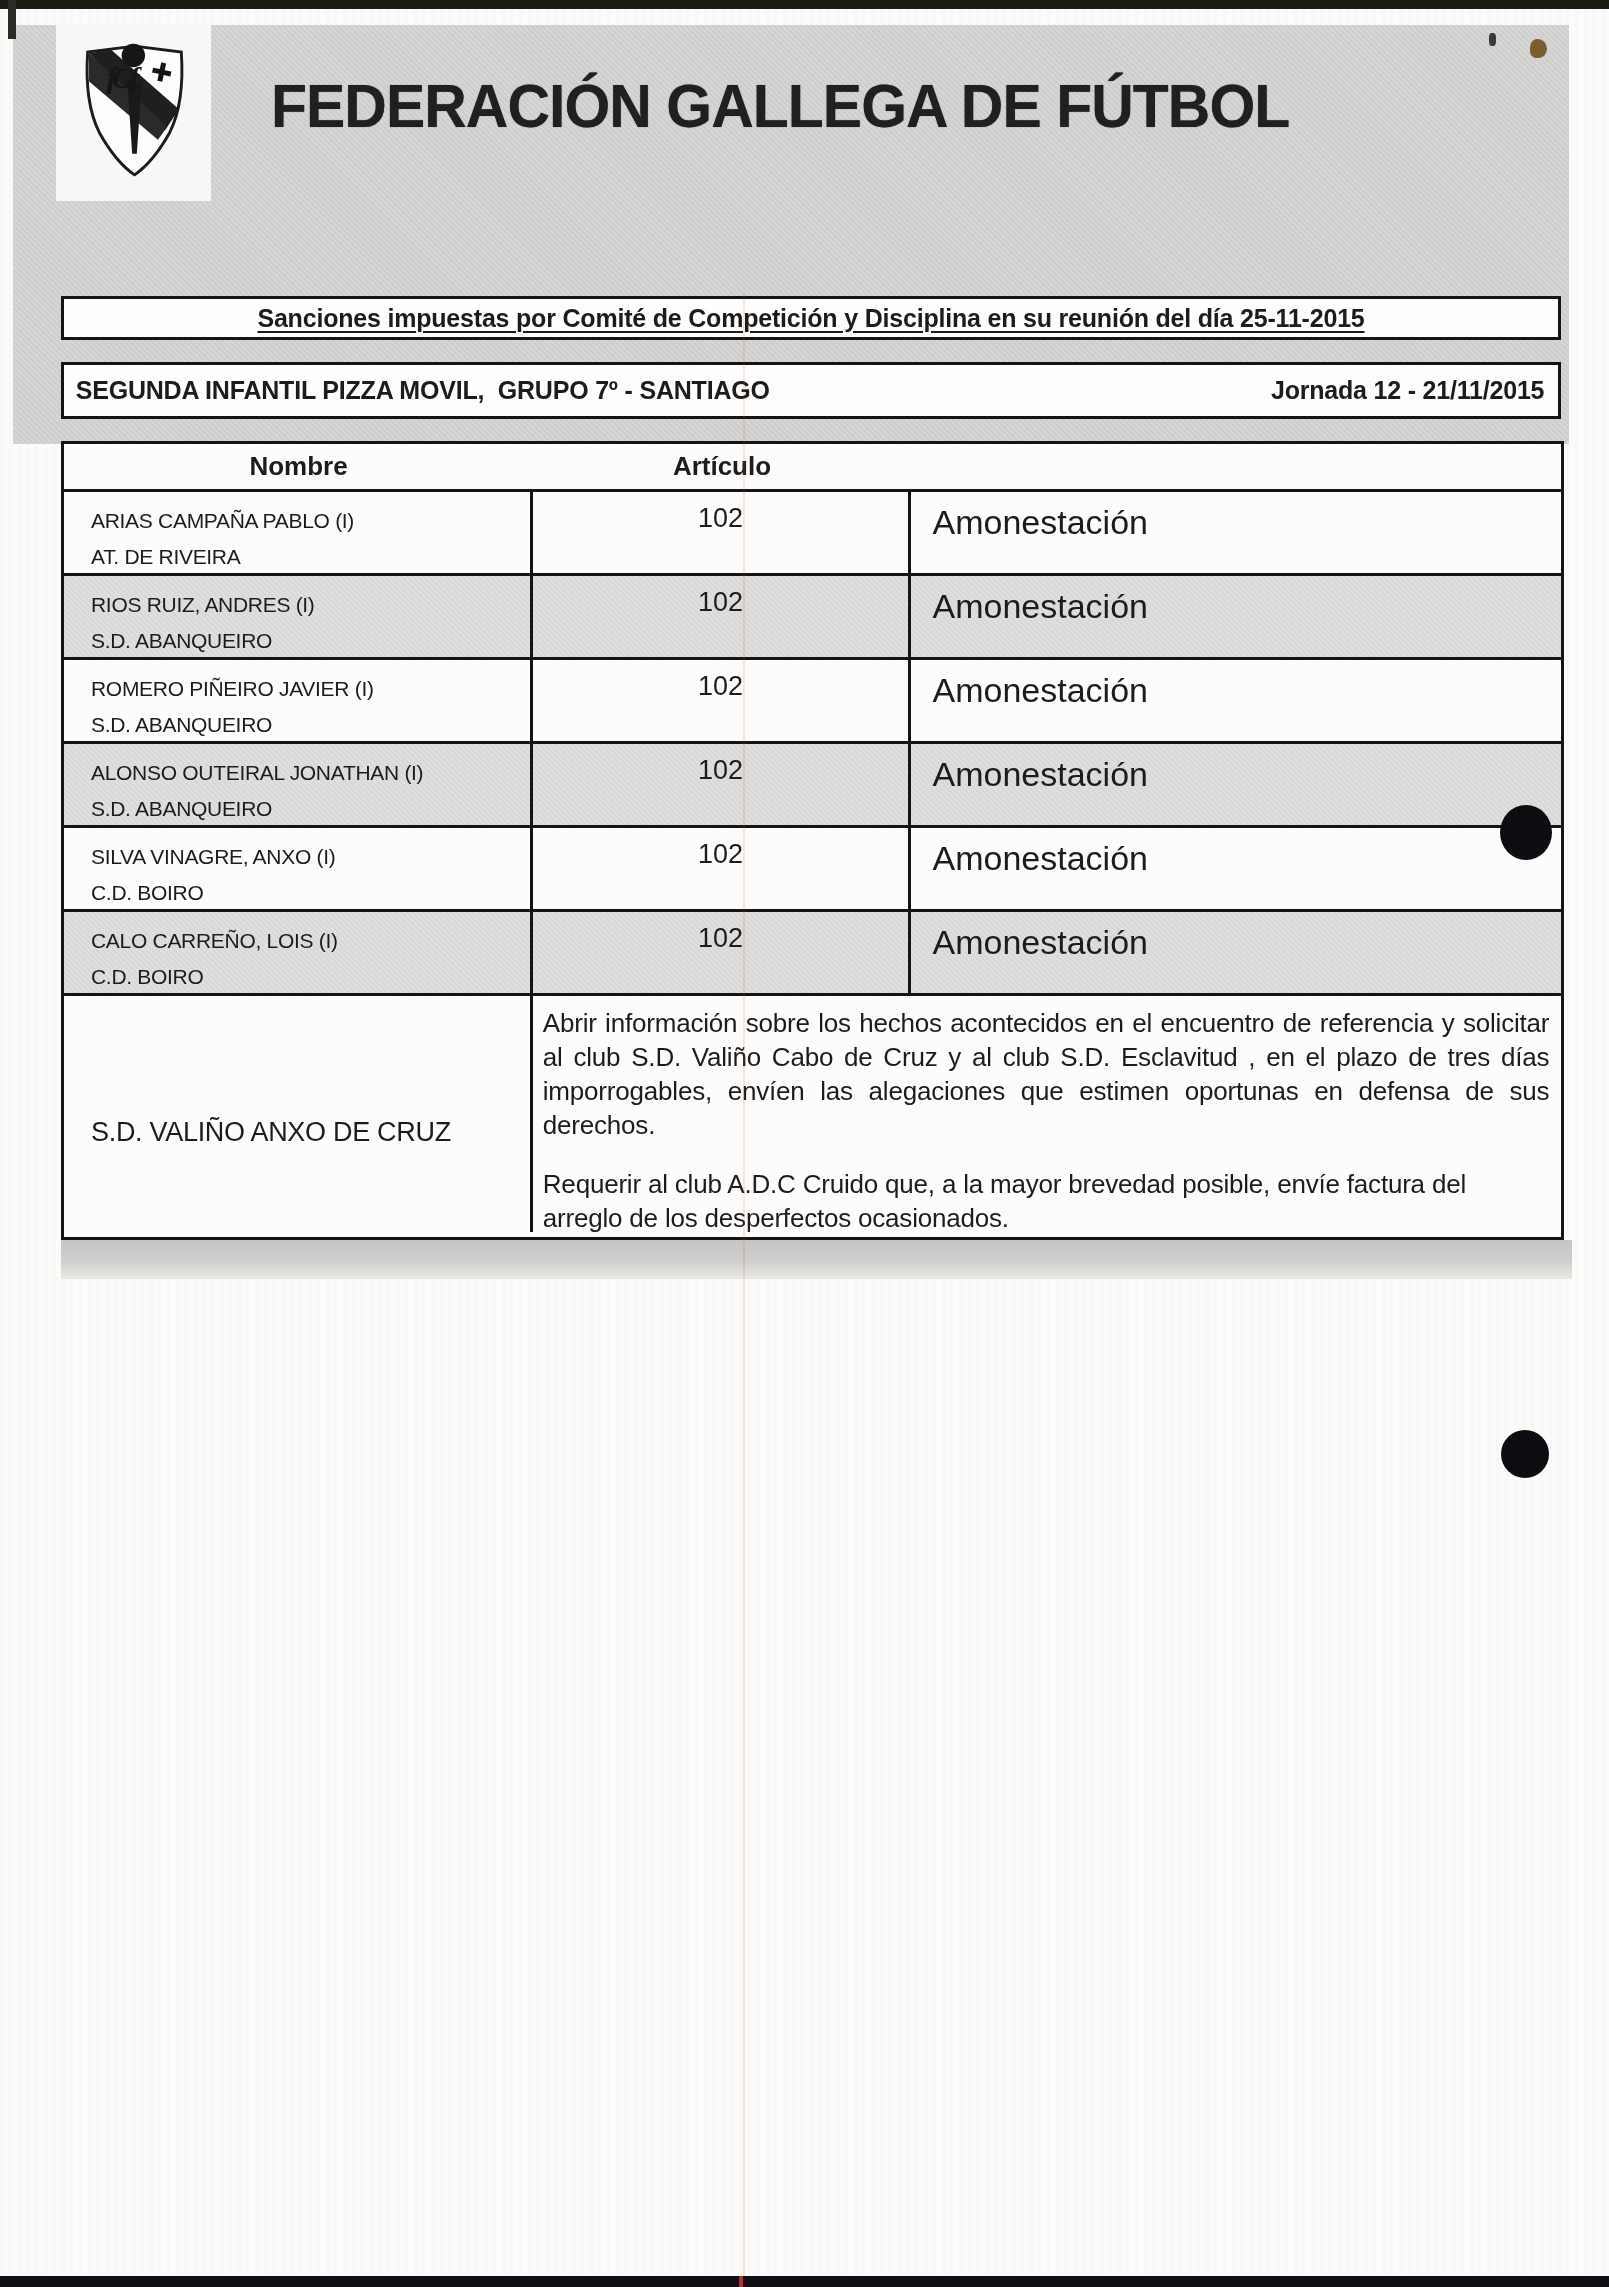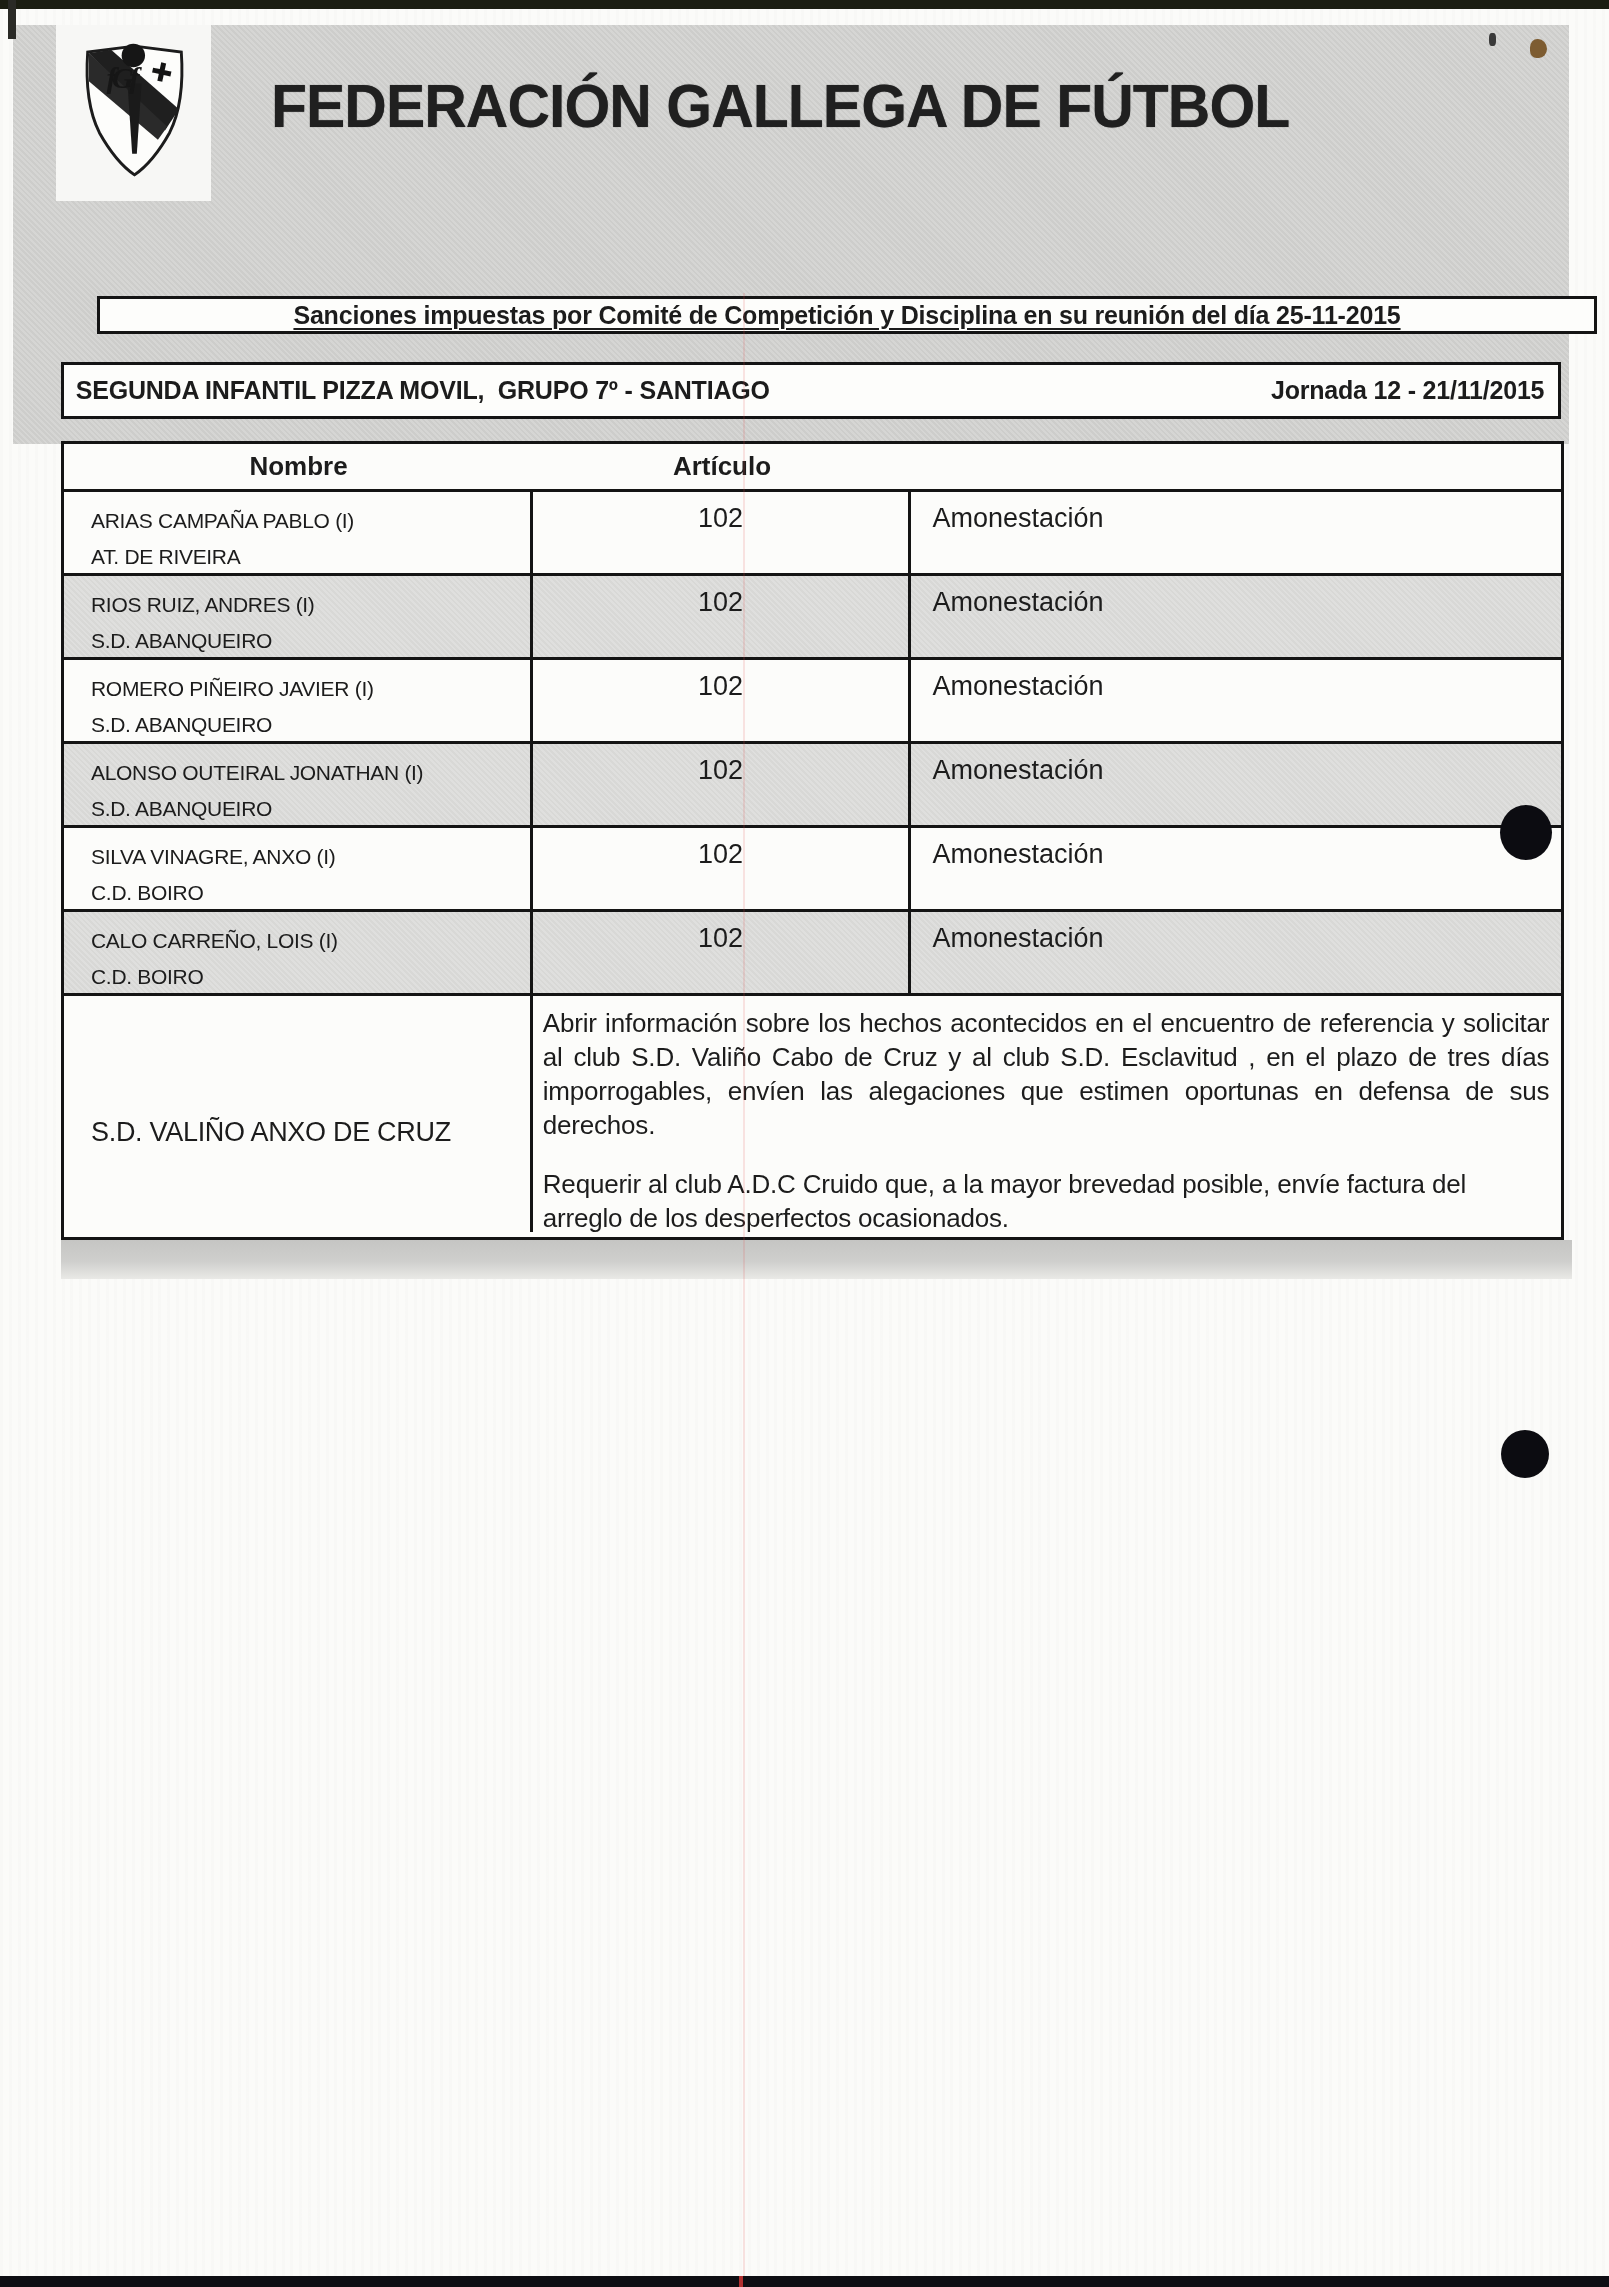--- a/index.html
+++ b/index.html
@@ -33,21 +33,21 @@
     position:absolute;left:271px;top:70px;
     font-size:62px;font-weight:700;letter-spacing:-1px;color:#202020;
     transform:scaleX(0.95);transform-origin:left top;white-space:nowrap;
     text-shadow:0 0 1px rgba(30,30,30,0.7);
   }
   .speck-a{position:absolute;left:1489px;top:33px;width:6.8px;height:12.7px;background:#3a3a3a;border-radius:40%;}
   .speck-b{position:absolute;left:1530px;top:39px;width:16.6px;height:18.5px;background:#7d5c31;border-radius:45% 55% 50% 40%;}
 
   
   .bar{position:absolute;left:61px;width:1500px;background:#fdfdfb;border:3.9px solid #141414;box-sizing:border-box;}
-  .title-bar{top:296px;height:38px;display:flex;align-items:center;justify-content:center;margin-left:36px;}
+  .title-bar{top:296px;height:44px;display:flex;align-items:center;justify-content:center;}
   .title-bar span{
     font-weight:700;font-size:25px;letter-spacing:-0.2px;
     text-decoration:underline;text-decoration-thickness:2px;text-underline-offset:3.9px;
   }
   .comp-bar{top:362px;height:57px;display:flex;align-items:center;justify-content:space-between;
     padding:0 13.7px 0 11.7px;}
   .comp-bar .left{font-weight:700;font-size:25px;letter-spacing:-0.2px;white-space:pre;}
   .comp-bar .right{font-weight:700;font-size:25px;letter-spacing:-0.2px;}
 
   
@@ -62,21 +62,21 @@
 
   .trow{display:flex;height:84px;box-sizing:border-box;border-bottom:3.9px solid #141414;}
   .trow.shaded{background:
       repeating-linear-gradient(45deg, rgba(255,255,255,0.12) 0 2px, rgba(0,0,0,0.015) 2px 3.9px),
       #dbdbd9;}
   .cell{box-sizing:border-box;}
   .c-name{width:469px;border-right:3.9px solid #141414;padding:10.7px 5.9px 0 27px;
     font-size:21px;line-height:36px;letter-spacing:-0.3px;}
   .c-art{width:378px;border-right:3.9px solid #141414;padding-top:10.7px;
     font-size:27px;text-align:center;}
-  .c-mot{flex:1;padding:10.7px 7.8px 0 21.5px;font-size:27px;}
+  .c-mot{flex:1;padding:10.7px 7.8px 0 21.5px;font-size:34px;}
 
   .club-row{display:flex;height:236px;box-sizing:border-box;}
   .club-cell{width:469px;border-right:3.9px solid #141414;box-sizing:border-box;
     padding:121px 5.9px 0 27px;font-size:27px;letter-spacing:-0.3px;white-space:nowrap;}
   .club-text{flex:1;padding:9.8px 11.7px 0 9.8px;box-sizing:border-box;overflow:hidden;}
   .club-text p{margin:0;text-align:justify;font-size:26px;line-height:34px;letter-spacing:-0.2px;}
   .club-text p + p{margin-top:25px;text-align:left;}
 
   
   .fade-bar{position:absolute;left:61px;top:1240px;width:1511px;height:39px;

